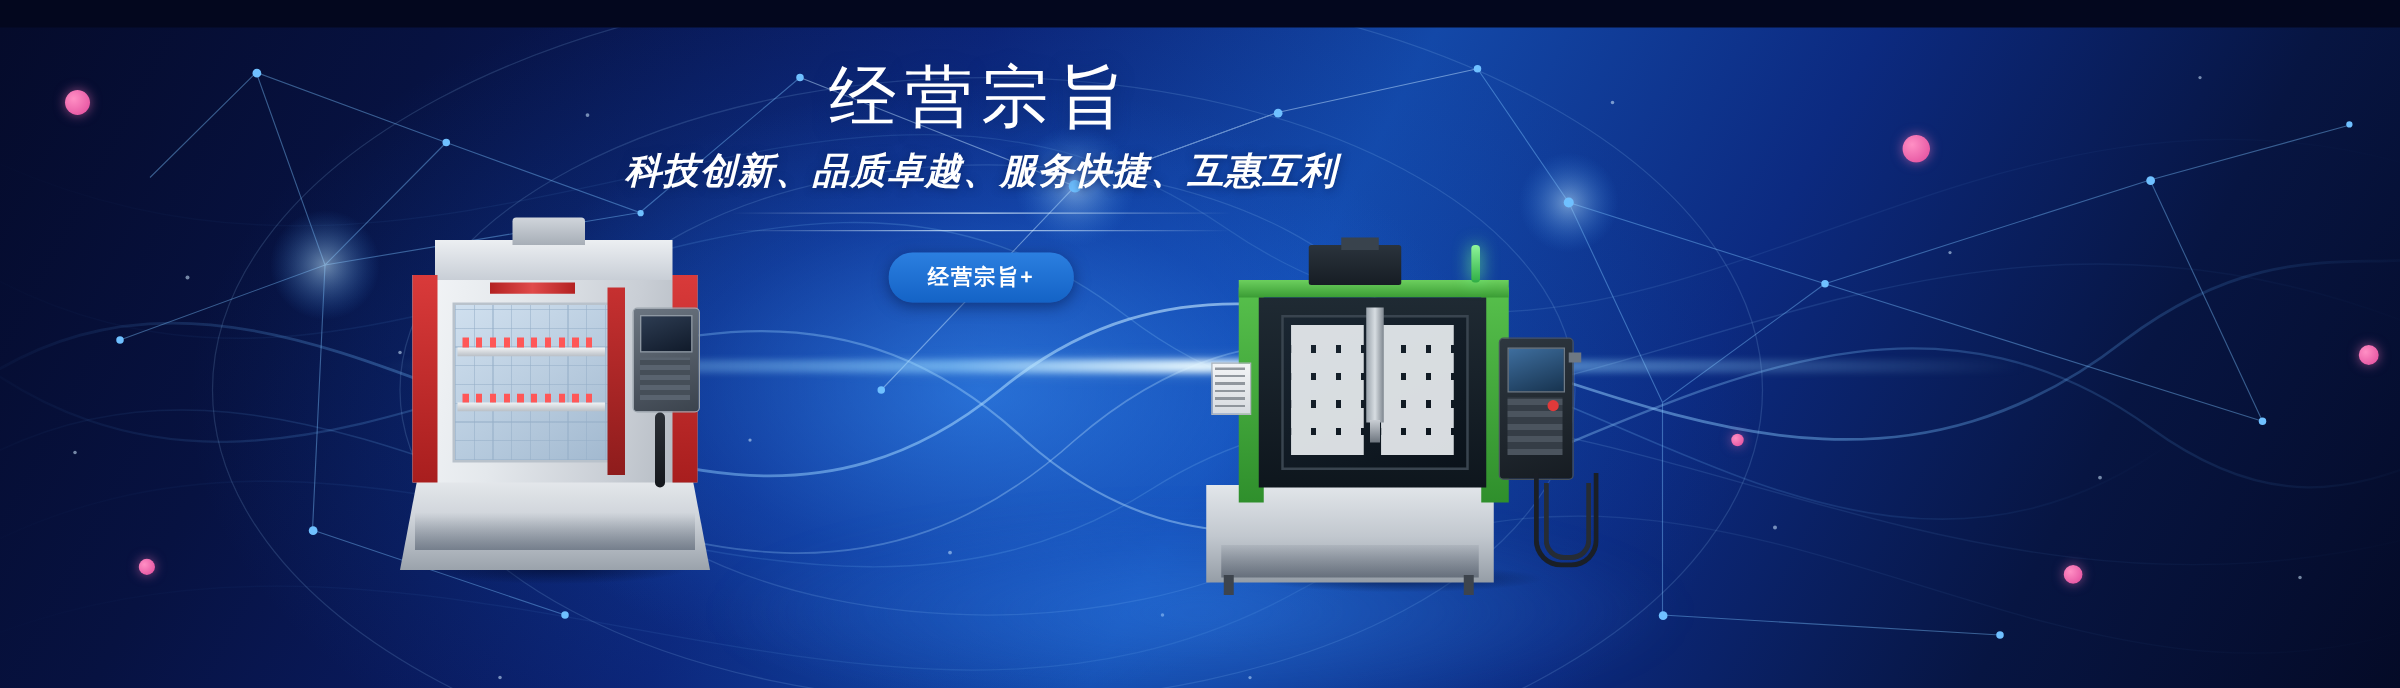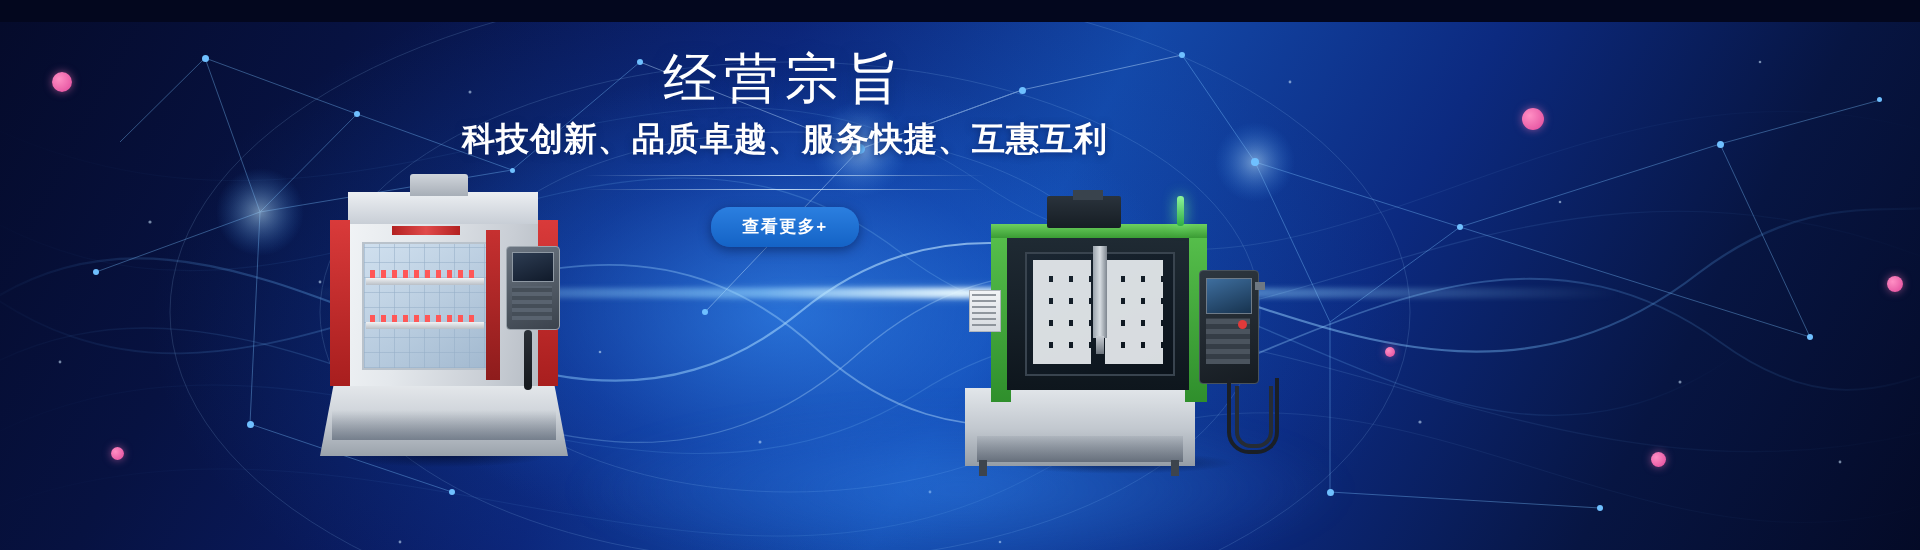--- a/index.html
+++ b/index.html
@@ -41,22 +41,23 @@
   .bluedot{background:#6fc0ff;}
 
   
   #textblock{position:absolute;left:0;top:0;width:1570px;text-align:center;}
   #title{
     margin:0;padding-top:28px;
     font-size:54px;line-height:1.06;font-weight:400;color:#ffffff;
     letter-spacing:7px;text-shadow:0 2px 14px rgba(10,40,110,.75);
   }
   #line2{
-    margin:10px 0 0 0;font-size:33px;font-weight:700;color:#ffffff;letter-spacing:1px;
+    margin:10px 0 0 0;font-size:29px;font-weight:700;color:#ffffff;letter-spacing:1px;
     text-shadow:0 1px 7px rgba(8,35,100,.85);
+    font-style:italic;
   }
   .rule{
     width:400px;height:1px;margin:13px auto 0 auto;
     background:linear-gradient(90deg,rgba(190,225,255,0),rgba(215,238,255,.85),rgba(190,225,255,0));
   }
   #line3{
     margin:10px 0 0 0;font-size:27px;font-weight:700;color:#ffffff;letter-spacing:1px;
     text-shadow:0 1px 8px rgba(8,35,100,.85);
   }
   #more-btn{
@@ -340,16 +341,16 @@
       <div class="mr-label-lines"></div>
     <div class="mr-foot" style="left:24px;top:270px;"></div>
     <div class="mr-foot" style="left:216px;top:270px;"></div>
   </div>
 
   <div id="textblock">
     <h1 id="title">经营宗旨</h1>
     <div id="line2">科技创新、品质卓越、服务快捷、互惠互利</div>
     <div class="rule"></div>
     <div class="rule"></div>
-    <button id="more-btn">查看更多+</button>
+    <button id="more-btn">经营宗旨+</button>
   </div>
 
 </div>
 
 </body></html>

